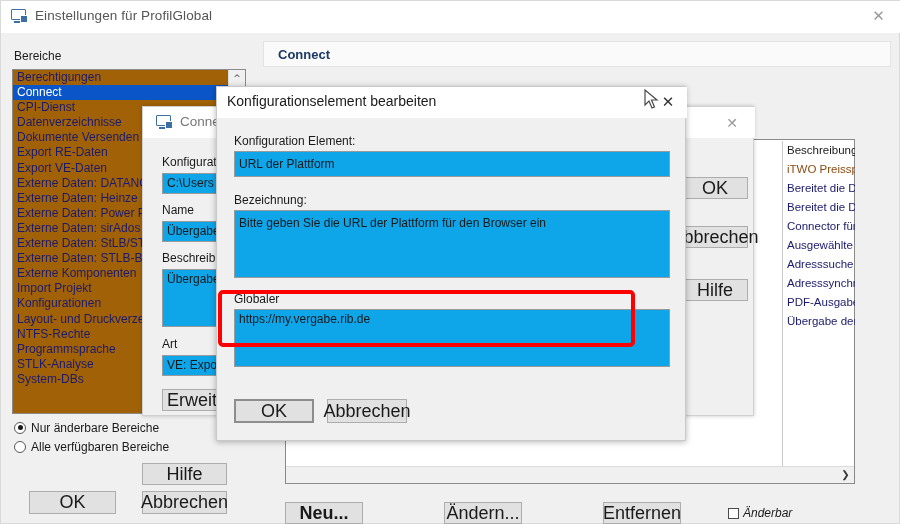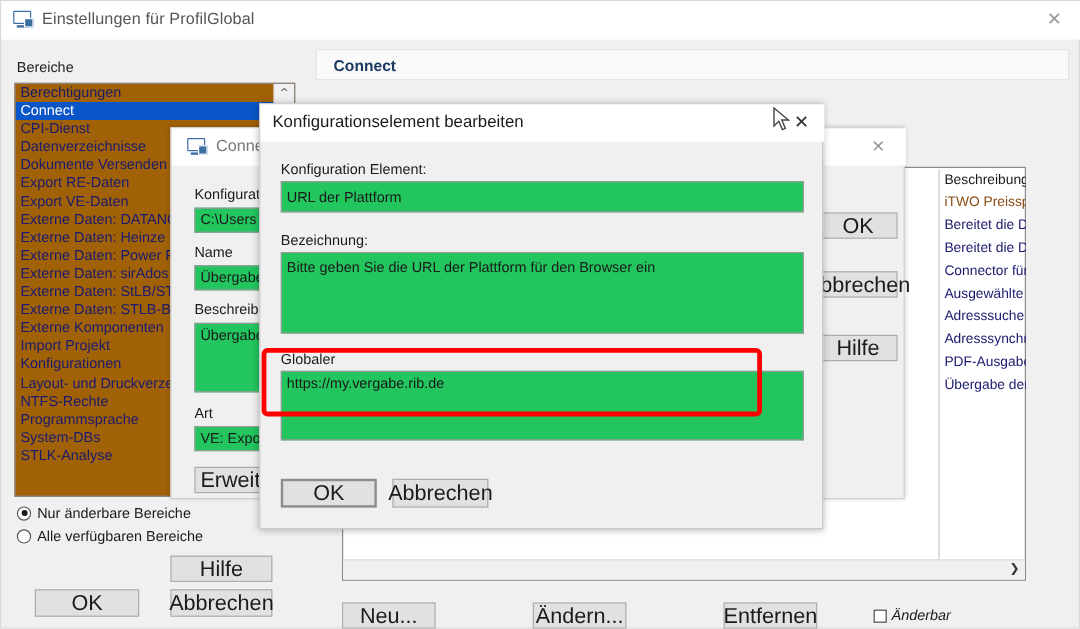--- a/index.html
+++ b/index.html
@@ -126,21 +126,21 @@
     position:absolute; left:496px; top:1px; width:73px; height:326px;
     border-left:1px solid #c8c8c8;
   }
   .desc-row {
     font-size:11.5px; color:#1a1a6e; white-space:nowrap; overflow:hidden;
     height:19px; line-height:19px; padding-left:4px;
   }
   .desc-row.head { color:#1a1a1a; }
   .desc-row.orange { color:#8a4b12; }
 
-  #btn-neu        { position:absolute; left:22px;  top:461px; width:78px; height:22px; }
+  #btn-neu        { position:absolute; left:22px;  top:461px; width:78px; height:22px;font-weight:bold; }
   #btn-aendern    { position:absolute; left:181px; top:461px; width:78px; height:22px; }
   #btn-entfernen  { position:absolute; left:340px; top:461px; width:78px; height:22px; }
   #aenderbar-wrap { position:absolute; left:465px; top:465px; display:flex; align-items:center; }
   #aenderbar-box {
     width:11px; height:11px; border:1px solid #4a4a4a; background:#fff; margin-right:4px;
   }
   #aenderbar-label { font-size:12px; color:#1a1a1a;font-style:italic; }
 
   
   #connect-dialog {
@@ -163,21 +163,21 @@
   }
   #cd-title-text { position:absolute; left:37px; top:7px; font-size:13.5px; color:#777; }
   #cd-close {
     position:absolute; right:8px; top:6px; width:30px; height:20px;
     color:#999; font-size:14px; text-align:center; line-height:20px;
     font-family:"DejaVu Sans", sans-serif;
   }
 
   .fld-label { position:absolute; font-size:12px; color:#1a1a1a; }
   .fld-input {
-    position:absolute; background:#22c55e; border:1px solid #9a9a9a;
+    position:absolute; background:#0ea5e9; border:1px solid #9a9a9a;
     font-size:12px; color:#1a1a1a; padding:2px 0 0 4px;
     white-space:nowrap; overflow:hidden;
   }
   #cd-l1 { left:19px; top:48px; }
   #cd-i1 { left:19px; top:66px; width:82px; height:21px; }
   #cd-l2 { left:19px; top:96px; }
   #cd-i2 { left:19px; top:114px; width:82px; height:21px; }
   #cd-l3 { left:19px; top:144px; }
   #cd-i3 { left:19px; top:162px; width:82px; height:58px; }
   #cd-l4 { left:19px; top:230px; }
@@ -256,22 +256,22 @@
         <div class="list-row">Externe Daten: Power Projects</div>
         <div class="list-row">Externe Daten: sirAdos</div>
         <div class="list-row">Externe Daten: StLB/STLK</div>
         <div class="list-row">Externe Daten: STLB-Bau</div>
         <div class="list-row">Externe Komponenten</div>
         <div class="list-row">Import Projekt</div>
         <div class="list-row">Konfigurationen</div>
         <div class="list-row">Layout- und Druckverzeichnis</div>
         <div class="list-row">NTFS-Rechte</div>
         <div class="list-row">Programmsprache</div>
+        <div class="list-row">STLK-Analyse</div>
         <div class="list-row">System-DBs</div>
-        <div class="list-row">STLK-Analyse</div>
       </div>
     <div id="bereiche-vscroll">
       <div id="bereiche-scroll-up">^</div>
     </div>
   </div>
 
   <div id="radio-group">
       <div class="radio-row">
         <div class="radio-mark on"></div>
         <span>Nur änderbare Bereiche</span>

